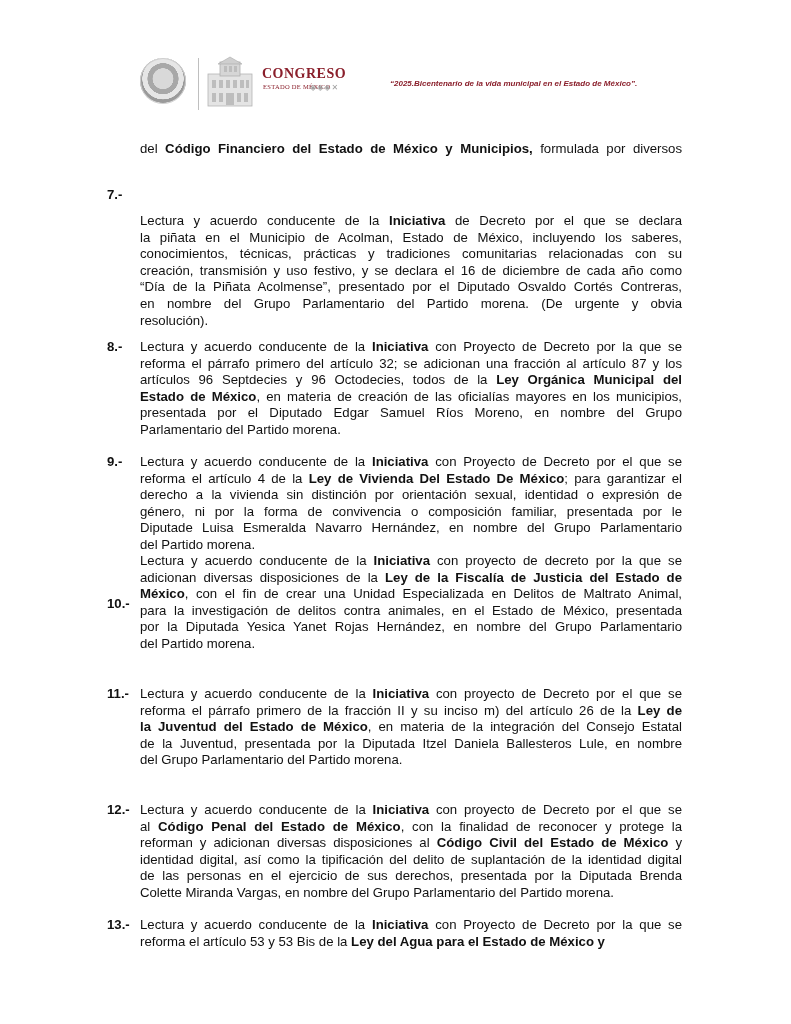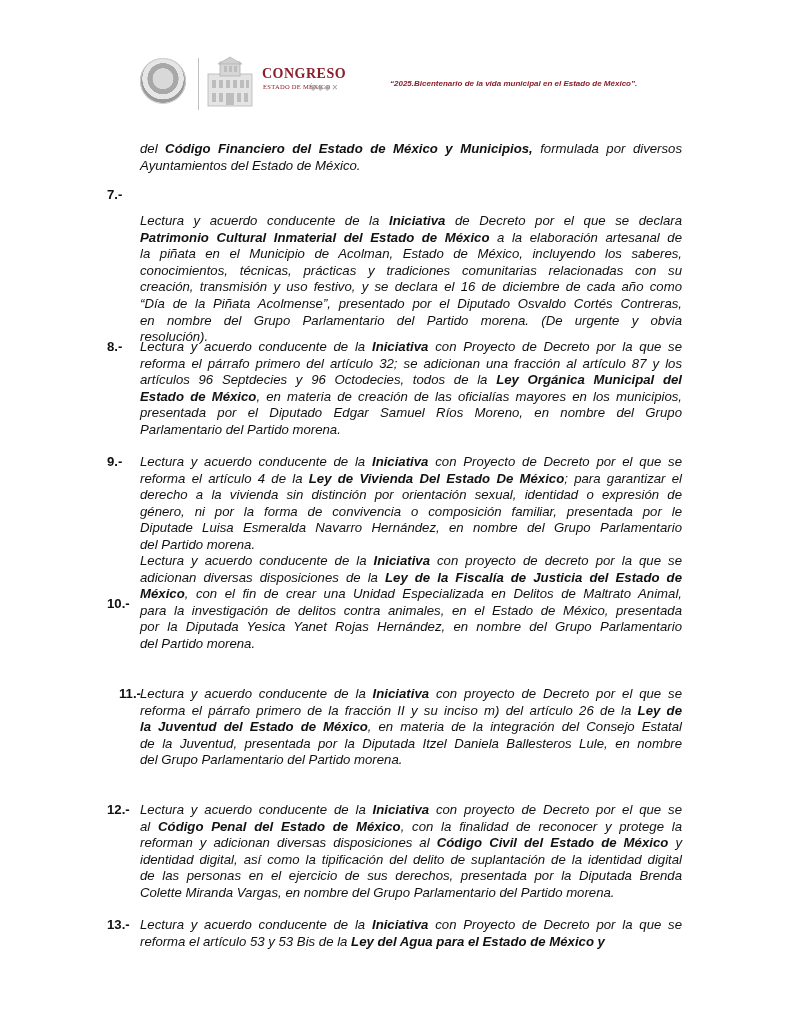--- a/index.html
+++ b/index.html
@@ -8,21 +8,21 @@
   .seal { position: absolute; left: 140px; top: 58px; width: 46px; height: 46px; border-radius: 50%; background: radial-gradient(circle at 50% 45%, #d9d9d9 0 30%, #a8a8a8 31% 45%, #e6e6e6 46% 60%, #9a9a9a 61% 70%, #f2f2f2 71%); box-shadow: 0 0 0 1px #cfcfcf inset; }
   .divider-v { position: absolute; left: 198px; top: 58px; width: 1px; height: 52px; background: #bfbfbf; }
   .building { position: absolute; left: 204px; top: 56px; width: 52px; height: 54px; }
   .congreso { position: absolute; left: 262px; top: 66px; font-family: "Liberation Serif", serif; font-weight: bold; color: #8a1f2b; font-size: 14px; letter-spacing: 0.5px; }
   .estado { position: absolute; left: 263px; top: 83px; font-family: "Liberation Serif", serif; color: #8a1f2b; font-size: 6.5px; letter-spacing: 0.3px; }
   .ornaments { position: absolute; left: 310px; top: 81px; color: #a0a0a0; font-size: 8px; letter-spacing: 1px; }
   .motto { position: absolute; left: 390px; top: 79px; color: #8a1f2b; font-size: 8px; font-weight: bold; font-style: italic; }
   .content { position: absolute; left: 0; top: 0; width: 791px; }
   .num { position: absolute; left: 107px; font-weight: bold; font-size: 13.2px; }
   .body-text { position: absolute; left: 140px; width: 542px; font-size: 13.2px; line-height: 16.6px; text-align: justify; }
-  .line { display: block; text-align: justify; text-align-last: justify; white-space: nowrap; font-style: italic; }
+  .line { display: block; text-align: justify; text-align-last: justify; white-space: nowrap; }
   .line.last { text-align-last: left; }
   b { font-weight: bold; }
 </style>
 </head>
 <body>
 
 <div class="header">
   <div class="seal"></div>
   <div class="divider-v"></div>
   <svg class="building" viewBox="0 0 52 54">
@@ -48,26 +48,24 @@
   </svg>
   <div class="congreso">CONGRESO</div>
   <div class="estado">ESTADO DE MÉXICO</div>
   <div class="ornaments" style="left:310px; top:83px;">◈◈◈✕</div>
   <div class="motto">“2025.Bicentenario de la vida municipal en el Estado de México”.</div>
 </div>
 
 <div class="content" id="content">
     <div class="body-text" style="top: 141px;">
       <span class="line"><span>del </span><b>Código Financiero del Estado de México y Municipios,</b><span> formulada por diversos</span></span>
-      <span class="line last"><span>Ayuntamientos del Estado de México.</span></span>
     </div>
     <div class="num" style="top: 187px;">7.-</div>
     <div class="body-text" style="top: 187px; margin-top: 26px;">
       <span class="line"><span>Lectura y acuerdo conducente de la </span><b>Iniciativa</b><span> de Decreto por el que se declara</span></span>
-      <span class="line"><b>Patrimonio Cultural Inmaterial del Estado de México</b><span> a la elaboración artesanal de</span></span>
       <span class="line"><span>la piñata en el Municipio de Acolman, Estado de México, incluyendo los saberes,</span></span>
       <span class="line"><span>conocimientos, técnicas, prácticas y tradiciones comunitarias relacionadas con su</span></span>
       <span class="line"><span>creación, transmisión y uso festivo, y se declara el 16 de diciembre de cada año como</span></span>
       <span class="line"><span>“Día de la Piñata Acolmense”, presentado por el Diputado Osvaldo Cortés Contreras,</span></span>
       <span class="line"><span>en nombre del Grupo Parlamentario del Partido morena. (De urgente y obvia</span></span>
       <span class="line last"><span>resolución).</span></span>
     </div>
     <div class="num" style="top: 339px;">8.-</div>
     <div class="body-text" style="top: 339px;">
       <span class="line"><span>Lectura y acuerdo conducente de la </span><b>Iniciativa</b><span> con Proyecto de Decreto por la que se</span></span>
@@ -88,21 +86,21 @@
     </div>
     <div class="num" style="top: 553px; margin-top: 43px;">10.-</div>
     <div class="body-text" style="top: 553px;">
       <span class="line"><span>Lectura y acuerdo conducente de la </span><b>Iniciativa</b><span> con proyecto de decreto por la que se</span></span>
       <span class="line"><span>adicionan diversas disposiciones de la </span><b>Ley de la Fiscalía de Justicia del Estado de</b></span>
       <span class="line"><b>México</b><span>, con el fin de crear una Unidad Especializada en Delitos de Maltrato Animal,</span></span>
       <span class="line"><span>para la investigación de delitos contra animales, en el Estado de México, presentada</span></span>
       <span class="line"><span>por la Diputada Yesica Yanet Rojas Hernández, en nombre del Grupo Parlamentario</span></span>
       <span class="line last"><span>del Partido morena.</span></span>
     </div>
-    <div class="num" style="top: 686px; margin-left: 12px;">11.-</div>
+    <div class="num" style="top: 686px;">11.-</div>
     <div class="body-text" style="top: 686px;">
       <span class="line"><span>Lectura y acuerdo conducente de la </span><b>Iniciativa</b><span> con proyecto de Decreto por el que se</span></span>
       <span class="line"><span>reforma el párrafo primero de la fracción II y su inciso m) del artículo 26 de la </span><b>Ley de</b></span>
       <span class="line"><b>la Juventud del Estado de México</b><span>, en materia de la integración del Consejo Estatal</span></span>
       <span class="line"><span>de la Juventud, presentada por la Diputada Itzel Daniela Ballesteros Lule, en nombre</span></span>
       <span class="line last"><span>del Grupo Parlamentario del Partido morena.</span></span>
     </div>
     <div class="num" style="top: 802px;">12.-</div>
     <div class="body-text" style="top: 802px;">
       <span class="line"><span>Lectura y acuerdo conducente de la </span><b>Iniciativa</b><span> con proyecto de Decreto por el que se</span></span>

